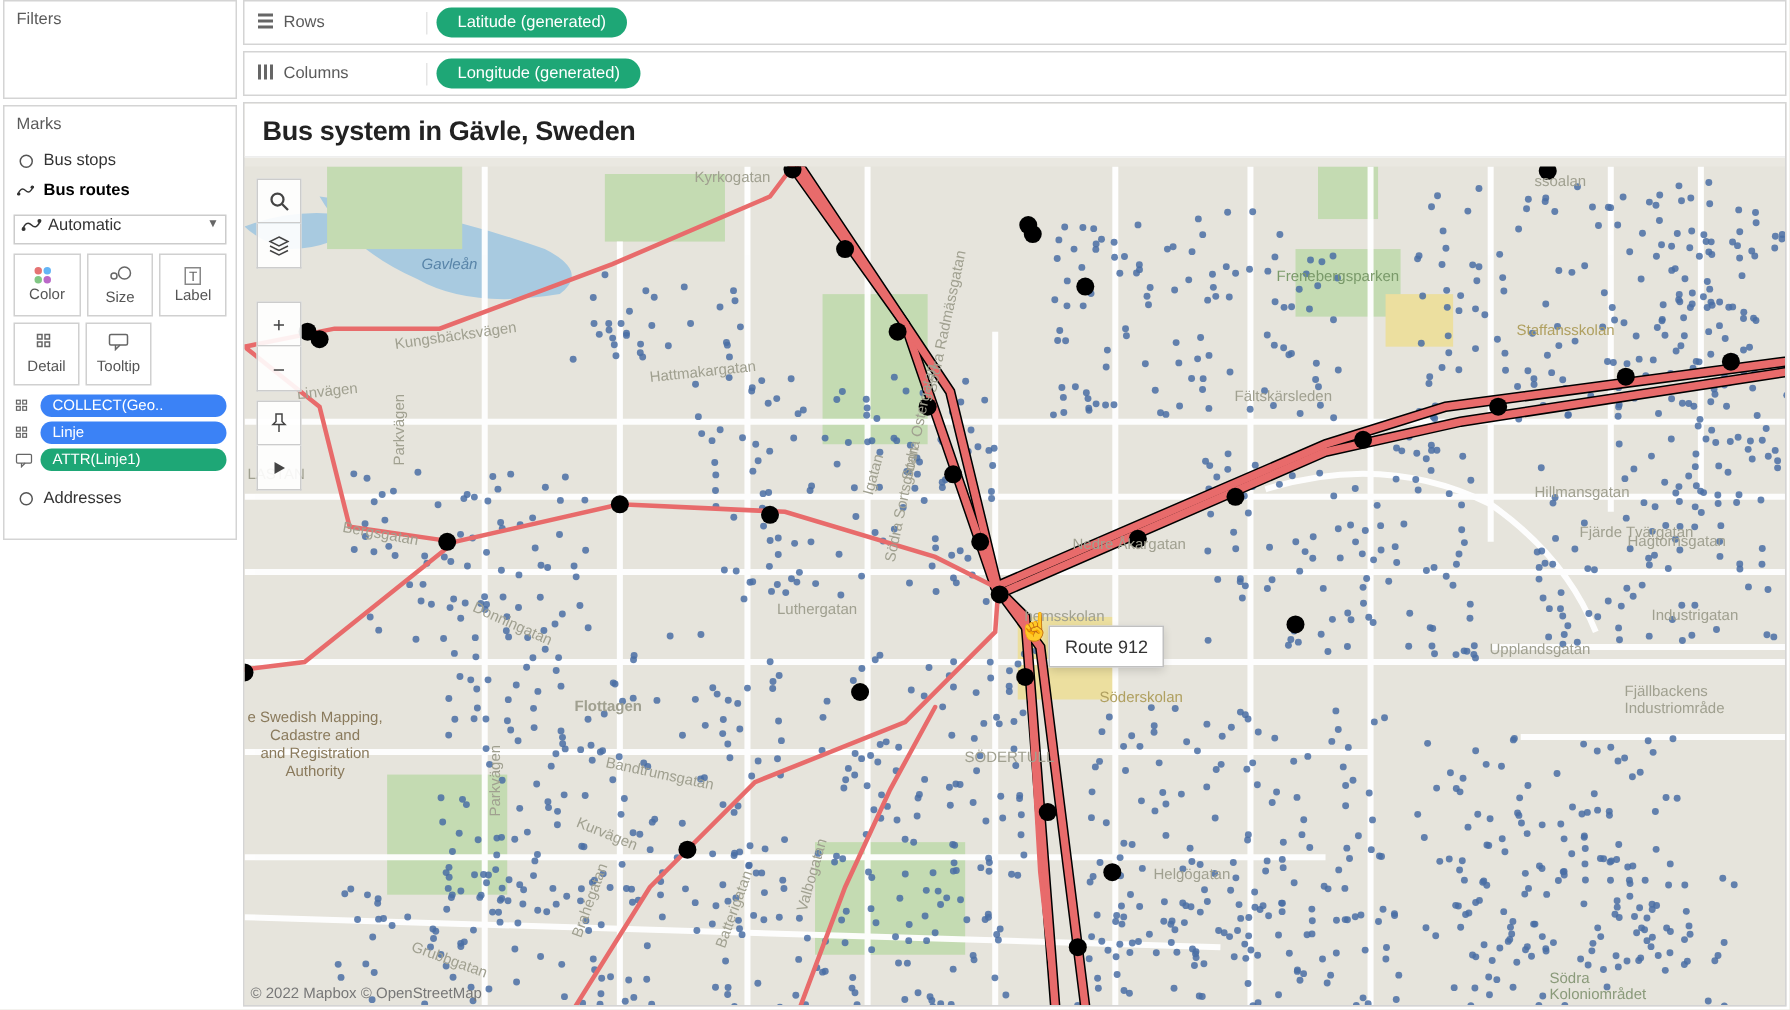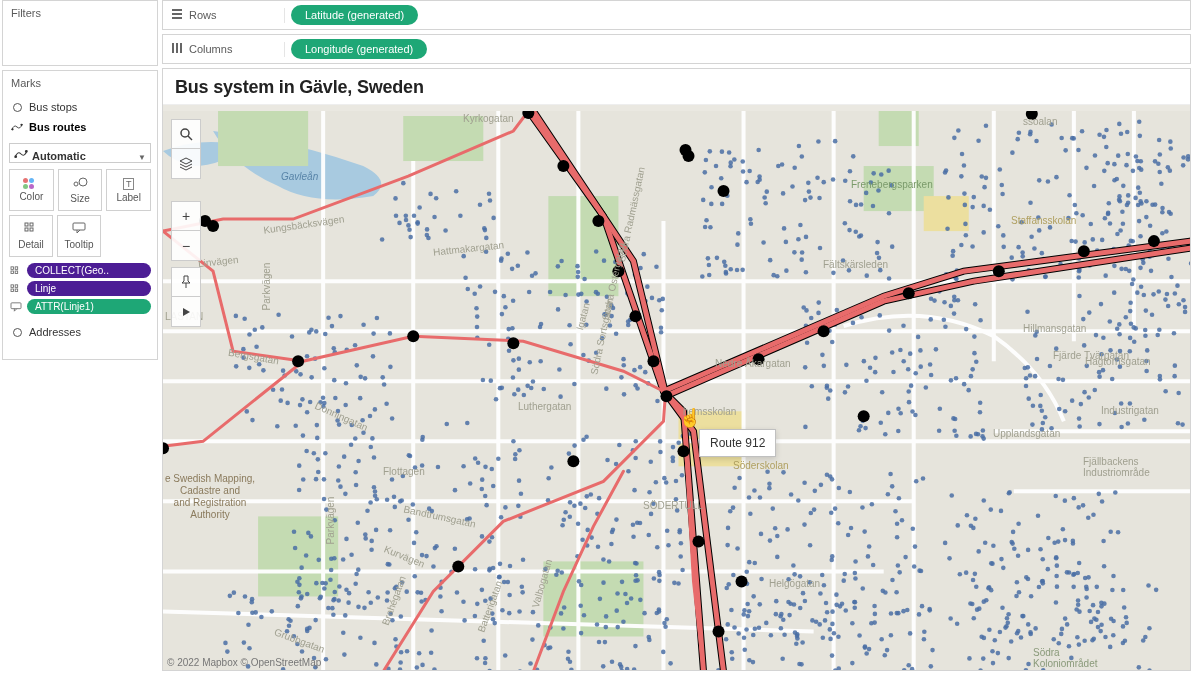--- a/index.html
+++ b/index.html
@@ -11,31 +11,31 @@
 .filters-card { min-height: 66px; }
 .pages-card { min-height: 64px; }
 .marks-card { padding-bottom: 15px; }
 .marks-layers { padding: 2px 0; }
 .layer-row { display: flex; align-items: center; padding: 4px 8px; gap: 6px; cursor: pointer; }
 .layer-row.active .layer-label { font-weight: 600; color: #000; }
 .layer-label { font-size: 11px; color: #333; }
 .layer-icon { width: 12px; height: 12px; display: inline-flex; align-items: center; justify-content: center; }
 .circ { width: 9px; height: 9px; border: 1px solid #555; border-radius: 50%; }
 .route-icon svg { width: 14px; height: 12px; }
-.type-select { margin: 4px 6px 6px 6px; border: 1px solid #ccc; height: 20px; display: flex; align-items: flex-end; padding: 0 4px; gap: 4px; background: #fff; font-weight: bold; }
+.type-select { margin: 4px 6px 6px 6px; border: 1px solid #ccc; height: 20px; display: flex; align-items: flex-start; padding: 0 4px; gap: 4px; background: #fff; }
 .type-select .tri { margin-left: auto; font-size: 8px; color: #666; }
 .encode-grid { display: flex; gap: 4px; margin: 0 6px 4px 6px; }
 .encode-grid2 { display: flex; gap: 4px; margin: 0 6px 6px 6px; }
 .encode-btn { flex: 1; border: 1px solid #d0d0d0; height: 42px; display: flex; flex-direction: column; align-items: center; justify-content: center; gap: 2px; background: #fff; cursor: pointer; }
 .encode-btn .lbl { font-size: 10px; color: #555; }
 .encode-btn .ic { font-size: 13px; color: #666; }
 .pill-row { display: flex; align-items: center; gap: 4px; margin: 3px 6px; }
 .pill-mini-ic { width: 14px; display: flex; justify-content: center; color: #666; }
 .pill { border-radius: 10px; padding: 2px 8px; font-size: 10px; color: #fff; flex: 1; white-space: nowrap; overflow: hidden; text-overflow: ellipsis; }
-.pill-blue { background: #4c1d95; }
+.pill-blue { background: #3b82f6; }
 .pill-green { background: #1ea776; }
 .right-col { flex: 1; display: flex; flex-direction: column; }
 .shelf-row { display: flex; align-items: center; border: 1px solid #d4d4d4; margin: 0 2px 4px 2px; background: #fff; height: 30px; }
 .shelf-label-box { width: 122px; display: flex; align-items: center; gap: 6px; padding: 0 8px; border-right: 1px solid #e5e5e5; color: #5a5a5a; }
 .shelf-ic { font-size: 12px; color: #666; }
 .shelf-pills { flex: 1; padding: 0 6px; display: flex; align-items: center; }
 .shelf-pill { background: #1ea776; color: #fff; border-radius: 12px; padding: 4px 14px; font-size: 11px; }
 .viz-area { flex: 1; border: 1px solid #d4d4d4; margin: 0 2px 2px 2px; position: relative; background: #eae8e1; overflow: hidden; }
 .viz-title { position: absolute; top: 0; left: 0; right: 0; background: #fff; padding: 8px 12px 6px 12px; font-size: 18px; font-weight: 600; color: #222; letter-spacing: -0.2px; border-bottom: 1px solid #eee; z-index: 5; }
 .map-canvas { position: absolute; top: 42px; left: 0; right: 0; bottom: 0; }
@@ -261,21 +261,21 @@
 
         <div class="label-text" style="top:200px;left:2px;">LASTAN</div>
         <div class="label-text" style="top:145px;left:35px;transform:rotate(-6deg);">Linvägen</div>
         <div class="label-text" style="top:108px;left:100px;transform:rotate(-8deg);">Kungsbäcksvägen</div>
         <div class="label-text" style="top:170px;left:80px;transform:rotate(-90deg);">Parkvägen</div>
         <div class="label-text" style="top:404px;left:144px;transform:rotate(-90deg);">Parkvägen</div>
         <div class="label-text" style="top:2px;left:300px;">Kyrkogatan</div>
         <div class="label-text" style="top:132px;left:270px;transform:rotate(-6deg);">Hattmakargatan</div>
         <div class="label-text" style="top:240px;left:65px;transform:rotate(10deg);">Bergsgatan</div>
         <div class="label-text" style="top:300px;left:150px;transform:rotate(24deg);">Donningatan</div>
-        <div class="label-text" style="top:355px;left:220px;">Flottagen</div>
+        <div class="label-text" style="top:355px;left:220px;font-weight:bold;">Flottagen</div>
         <div class="label-text" style="top:200px;left:406px;transform:rotate(-75deg);">Igatan</div>
         <div class="label-text" style="top:220px;left:400px;transform:rotate(-78deg);">Södra Sortsgatan</div>
         <div class="label-text" style="top:290px;left:355px">Luthergatan</div>
         <div class="label-text" style="top:247px;left:552px;">Nedre Åkargatan</div>
         <div class="label-text" style="top:389px;left:480px;">SÖDERTULL</div>
         <div class="school-label" style="top:349px;left:570px;">Söderskolan</div>
         <div class="label-text" style="top:295px;left:520px;">hemsskolan</div>
         <div class="label-text" style="top:400px;left:240px;transform:rotate(12deg)">Bandtrumsgatan</div>
         <div class="label-text" style="top:440px;left:220px;transform:rotate(22deg);">Kurvägen</div>
         <div class="label-text" style="top:490px;left:300px;transform:rotate(-70deg);">Batterigatan</div>
@@ -1854,21 +1854,21 @@
             <circle cx="295" cy="455" r="6"></circle>
               <circle cx="560" cy="80" r="6"></circle>
             <circle cx="525" cy="45" r="6"></circle>
               <circle cx="522" cy="39" r="6"></circle>
             <circle cx="868" cy="3" r="6"></circle>
               <circle cx="700" cy="305" r="6"></circle>
           </g>
         </svg>
 
         <div class="cursor-icon" style="top:296px;left:516px;">☝</div>
-        <div class="tooltip" style="top:318px;left:536px;">
+        <div class="tooltip" style="top:306px;left:536px;">
           <span>Route 912</span>
         </div>
 
         <div class="map-ctrls-1">
           <div class="map-ctrl">
             <svg width="14" height="14" viewBox="0 0 14 14">
                 <circle cx="6" cy="6" r="4" fill="none" stroke="#444" stroke-width="1.5"></circle>
                 <line x1="9" y1="9" x2="13" y2="13" stroke="#444" stroke-width="1.5"></line>
               </svg>
           </div>

